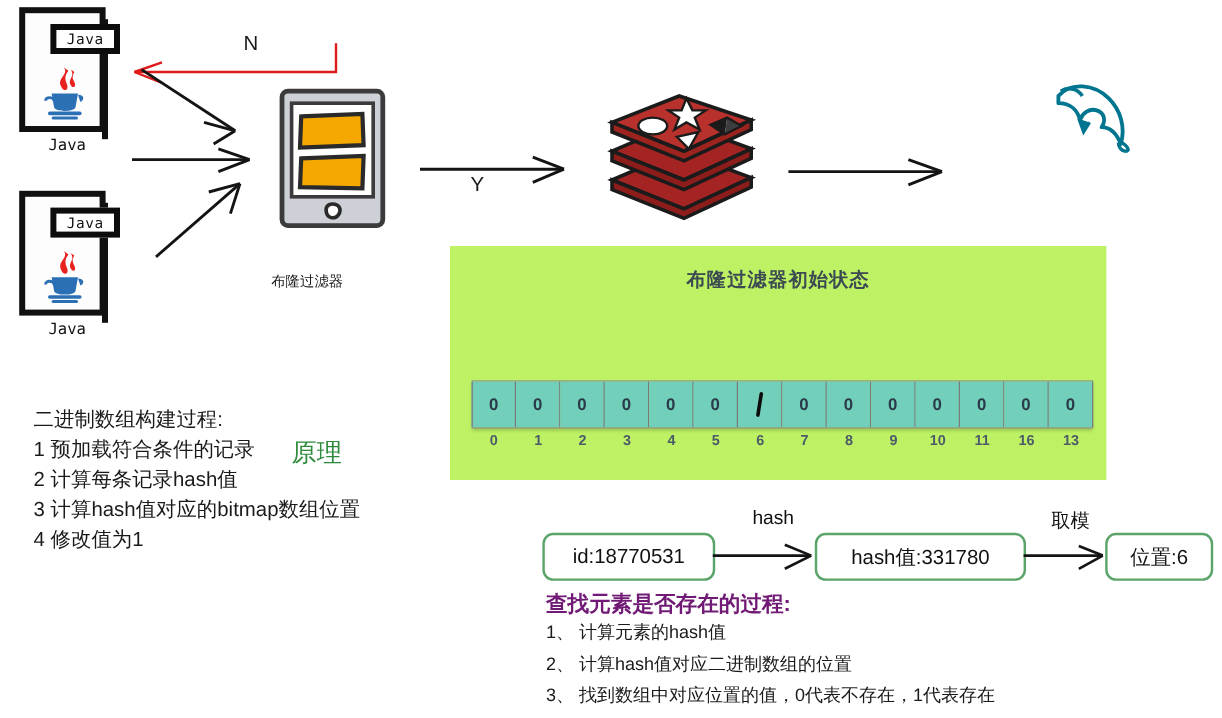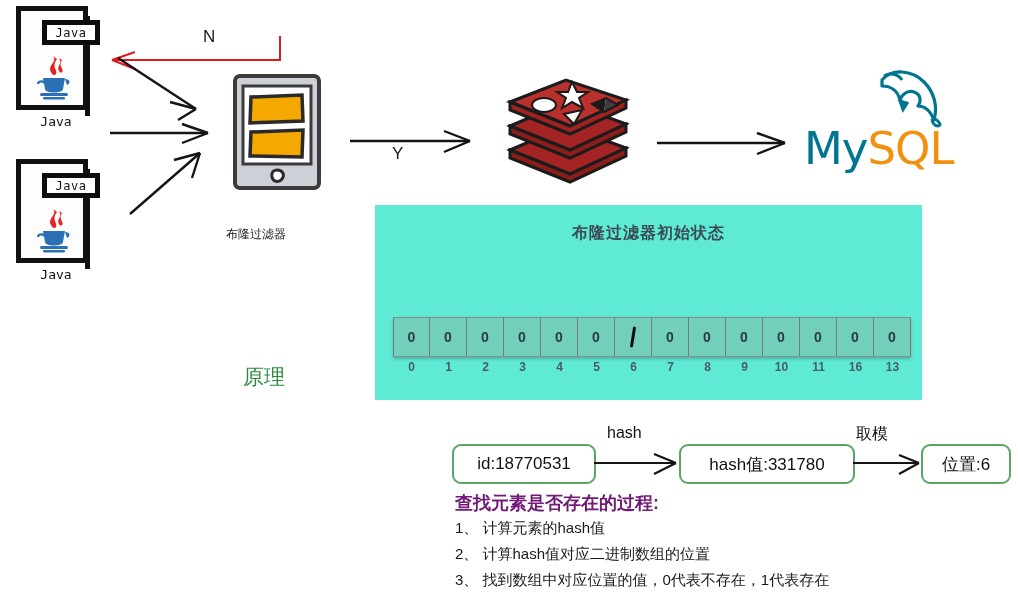--- a/index.html
+++ b/index.html
@@ -92,21 +92,21 @@
     white-space: nowrap;
   }
   .mysql-my { color: #00758F; }
   .mysql-sql { color: #F29111; }
 
   
   .bitmap-panel {
     position: absolute;
     left: 375px; top: 205px;
     width: 547px; height: 195px;
-    background: #5eead4;
+    background: #bef264;
   }
   .bitmap-title {
     position: absolute;
     top: 18px; left: 0; right: 0;
     text-align: center;
     font-size: 16px;
     font-weight: bold;
     color: #3c4a52;
     letter-spacing: 1px;
   }
@@ -182,20 +182,21 @@
     justify-content: center;
     font-size: 17px;
     color: #111111;
     white-space: nowrap;
   }
   .flow-label {
     position: absolute;
     font-size: 16px;
     color: #111111;
     white-space: nowrap;
+    margin-left: 20px;
   }
 
   
   .lookup-title {
     position: absolute;
     left: 455px; top: 491px;
     font-size: 18px;
     font-weight: bold;
     color: #701a75;
     white-space: nowrap;
@@ -302,23 +303,20 @@
     <path d="M130 17 L102 7 M130 17 L102 28" stroke="#141414" stroke-width="2.4" fill="none"></path>
   </svg>
 
   <svg class="abs" style="left:872px; top:66px; width:80px; height:62px;" viewBox="0 0 80 62">
     <path d="M10 14 C20 2, 40 4, 52 16 C62 26, 66 40, 62 54 C58 44, 52 40, 46 40
              C50 34, 48 28, 42 26 C36 24, 30 28, 28 34 C26 26, 20 20, 10 20 Z" fill="none" stroke="#00758F" stroke-width="3.2" stroke-linejoin="round"></path>
     <path d="M12 10 C18 6, 26 8, 30 14" fill="none" stroke="#00758F" stroke-width="3"></path>
     <path d="M27 33 L31 44 L36 36" fill="#00758F" stroke="#00758F" stroke-width="2.6"></path>
     <path d="M62 52 C68 56, 70 60, 66 60 C62 60, 60 56, 60 53" fill="none" stroke="#00758F" stroke-width="2.8"></path>
   </svg>
-  <div class="mysql-word" style="left:804px; top:122px;">
-    <span class="mysql-my">My</span><span class="mysql-sql">SQL</span>
-  </div>
 
   <div class="bitmap-panel">
     <div class="bitmap-title">布隆过滤器初始状态</div>
     <div class="bitmap-row">
         <div class="bit-cell" style="background: rgb(113, 207, 186);">0</div>
         <div class="bit-cell" style="background: rgb(113, 207, 186);">0</div>
         <div class="bit-cell" style="background: rgb(113, 207, 186);">0</div>
         <div class="bit-cell" style="background: rgb(113, 207, 186);">0</div>
         <div class="bit-cell" style="background: rgb(113, 207, 186);">0</div>
         <div class="bit-cell" style="background: rgb(113, 207, 186);">0</div>
@@ -342,20 +340,27 @@
         <div class="bit-index">7</div>
         <div class="bit-index">8</div>
         <div class="bit-index">9</div>
         <div class="bit-index">10</div>
         <div class="bit-index">11</div>
         <div class="bit-index">16</div>
         <div class="bit-index">13</div>
       </div>
   </div>
 
+  <div class="principle-block">
+    <div class="principle-line">二进制数组构建过程:</div>
+    <div class="principle-line">1 预加载符合条件的记录</div>
+    <div class="principle-line">2 计算每条记录hash值</div>
+    <div class="principle-line">3 计算hash值对应的bitmap数组位置</div>
+    <div class="principle-line">4 修改值为1</div>
+  </div>
   <div class="principle-tag">原理</div>
 
   <div class="flow-box" style="left:452px; top:444px; width:140px; height:36px;">id:18770531</div>
   <div class="flow-box" style="left:679px; top:444px; width:172px; height:36px;">hash值:331780</div>
   <div class="flow-box" style="left:921px; top:444px; width:86px; height:36px;">位置:6</div>
 
   <svg class="abs" style="left:592px; top:450px; width:88px; height:30px;" viewBox="0 0 88 30">
     <path d="M2 13 L84 13" stroke="#141414" stroke-width="2.2" fill="none"></path>
     <path d="M84 13 L62 4 M84 13 L62 24" stroke="#141414" stroke-width="2.2" fill="none"></path>
   </svg>

